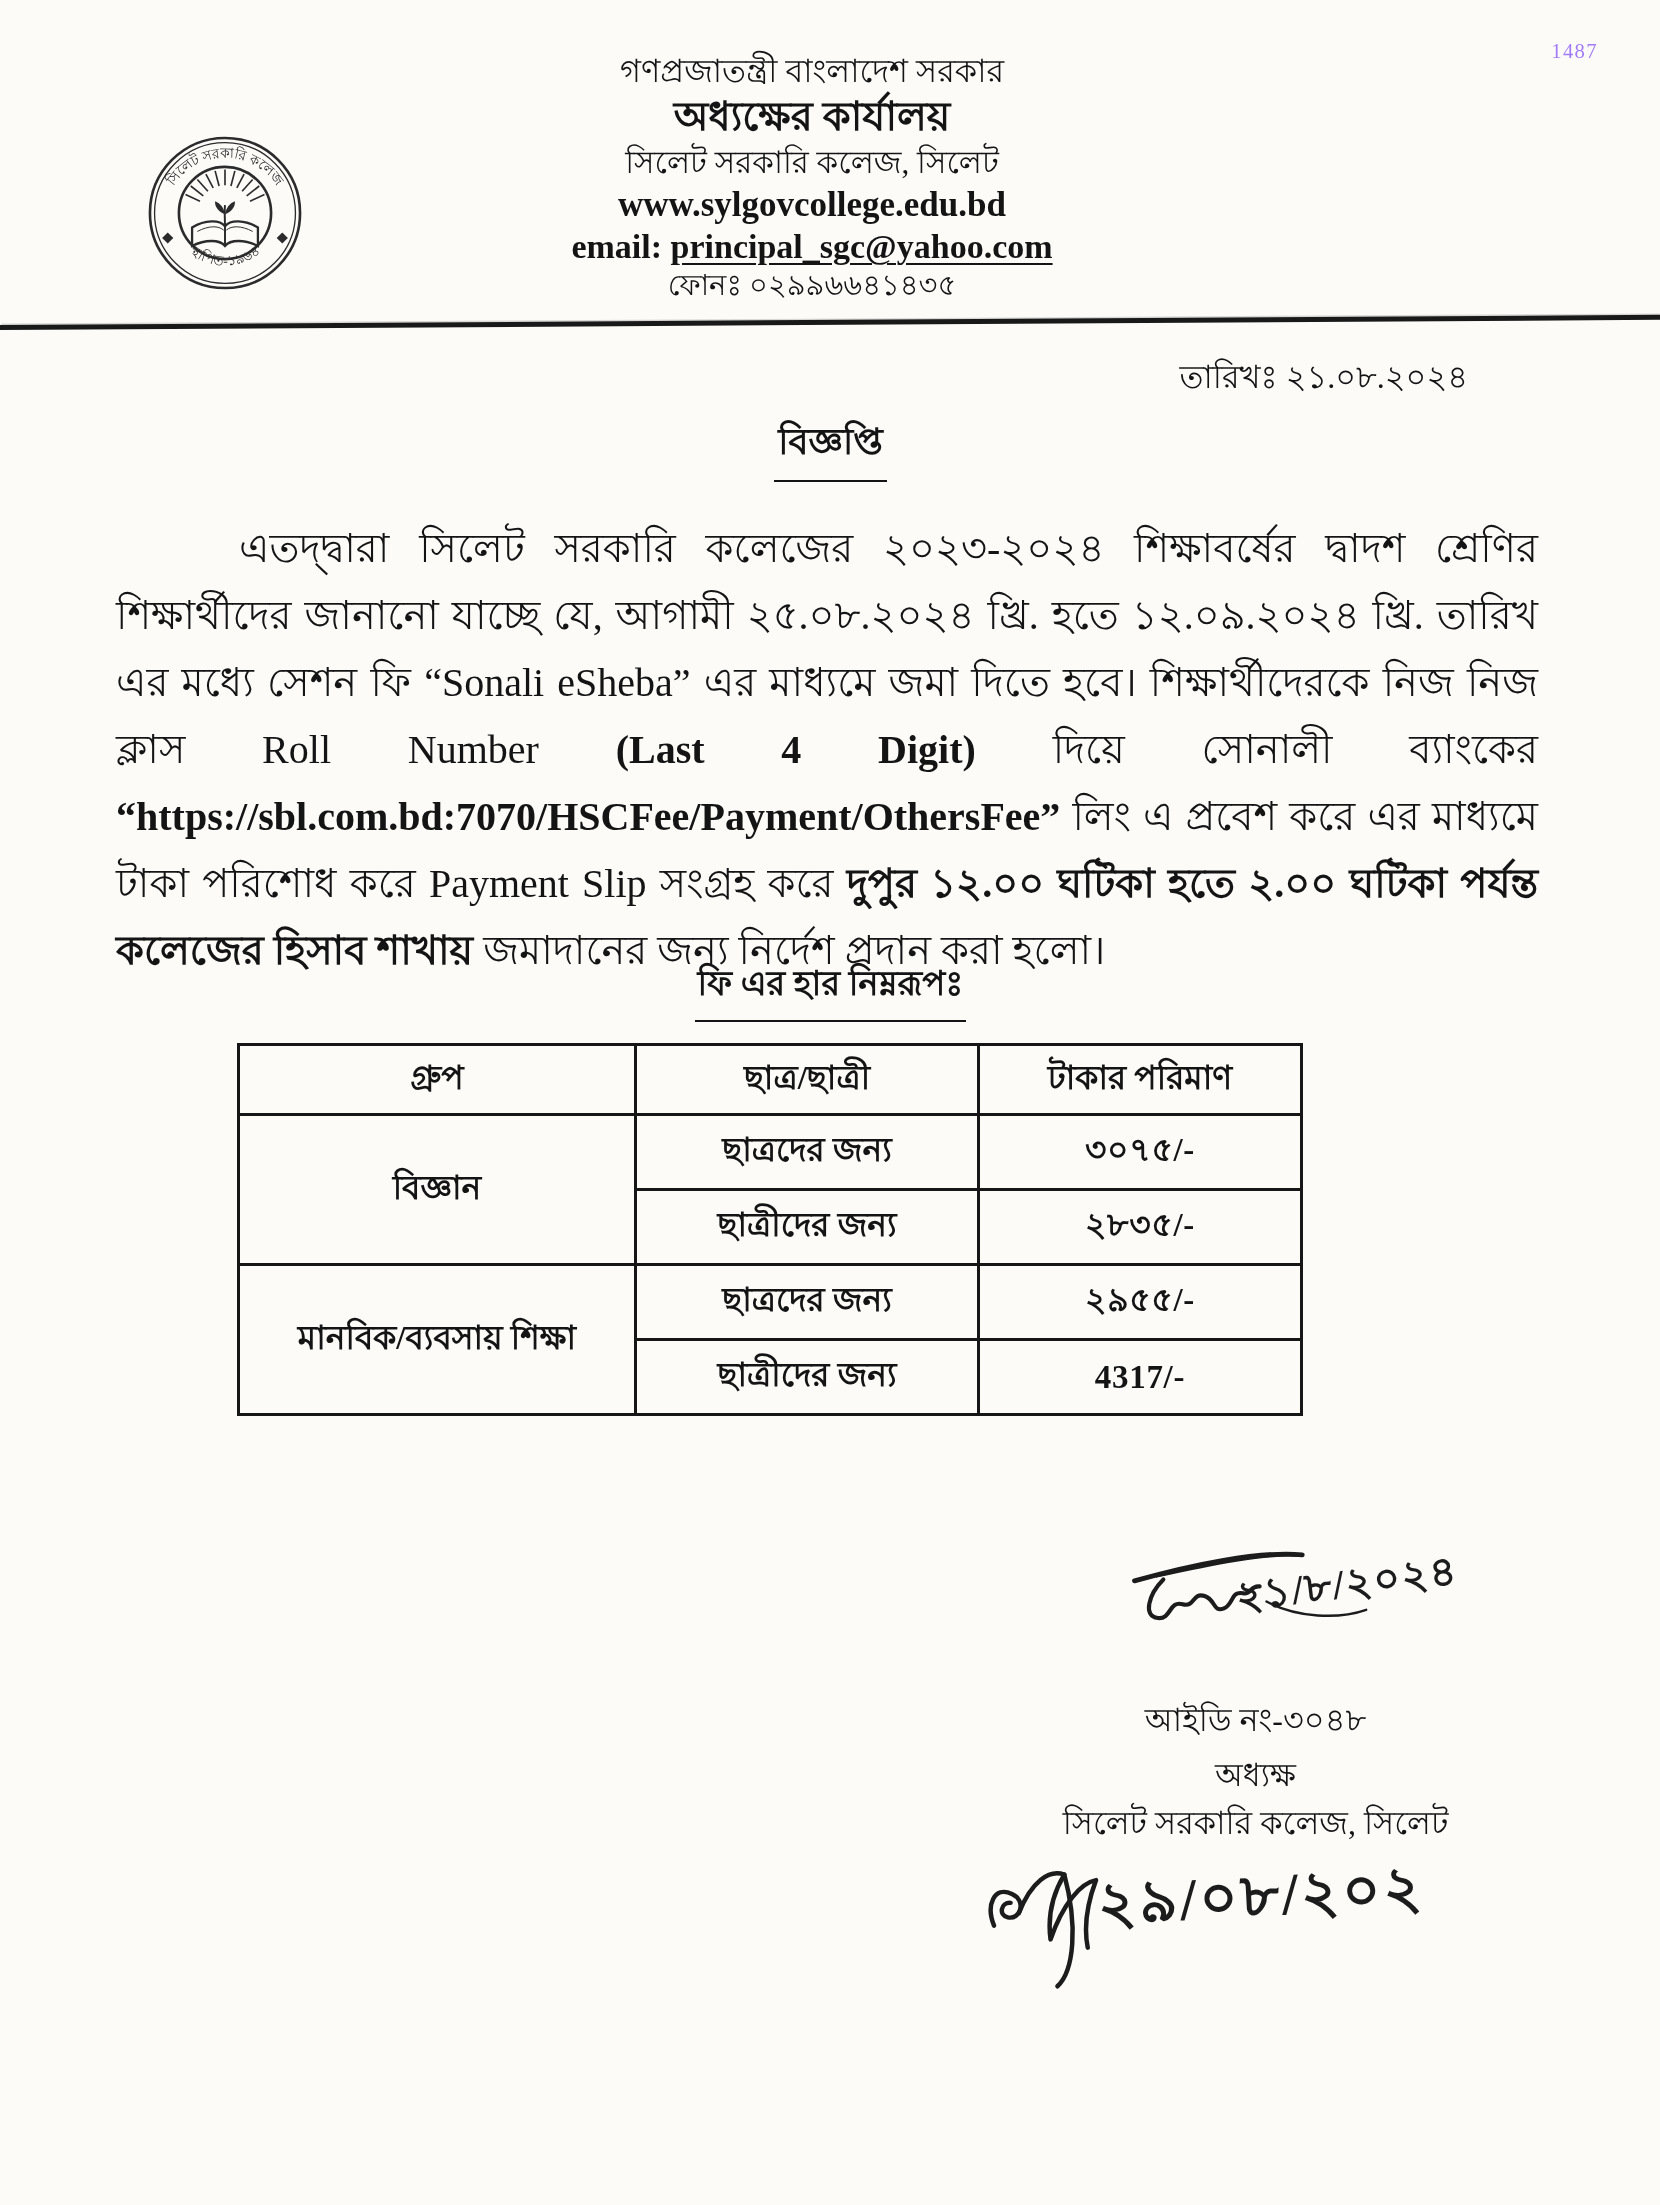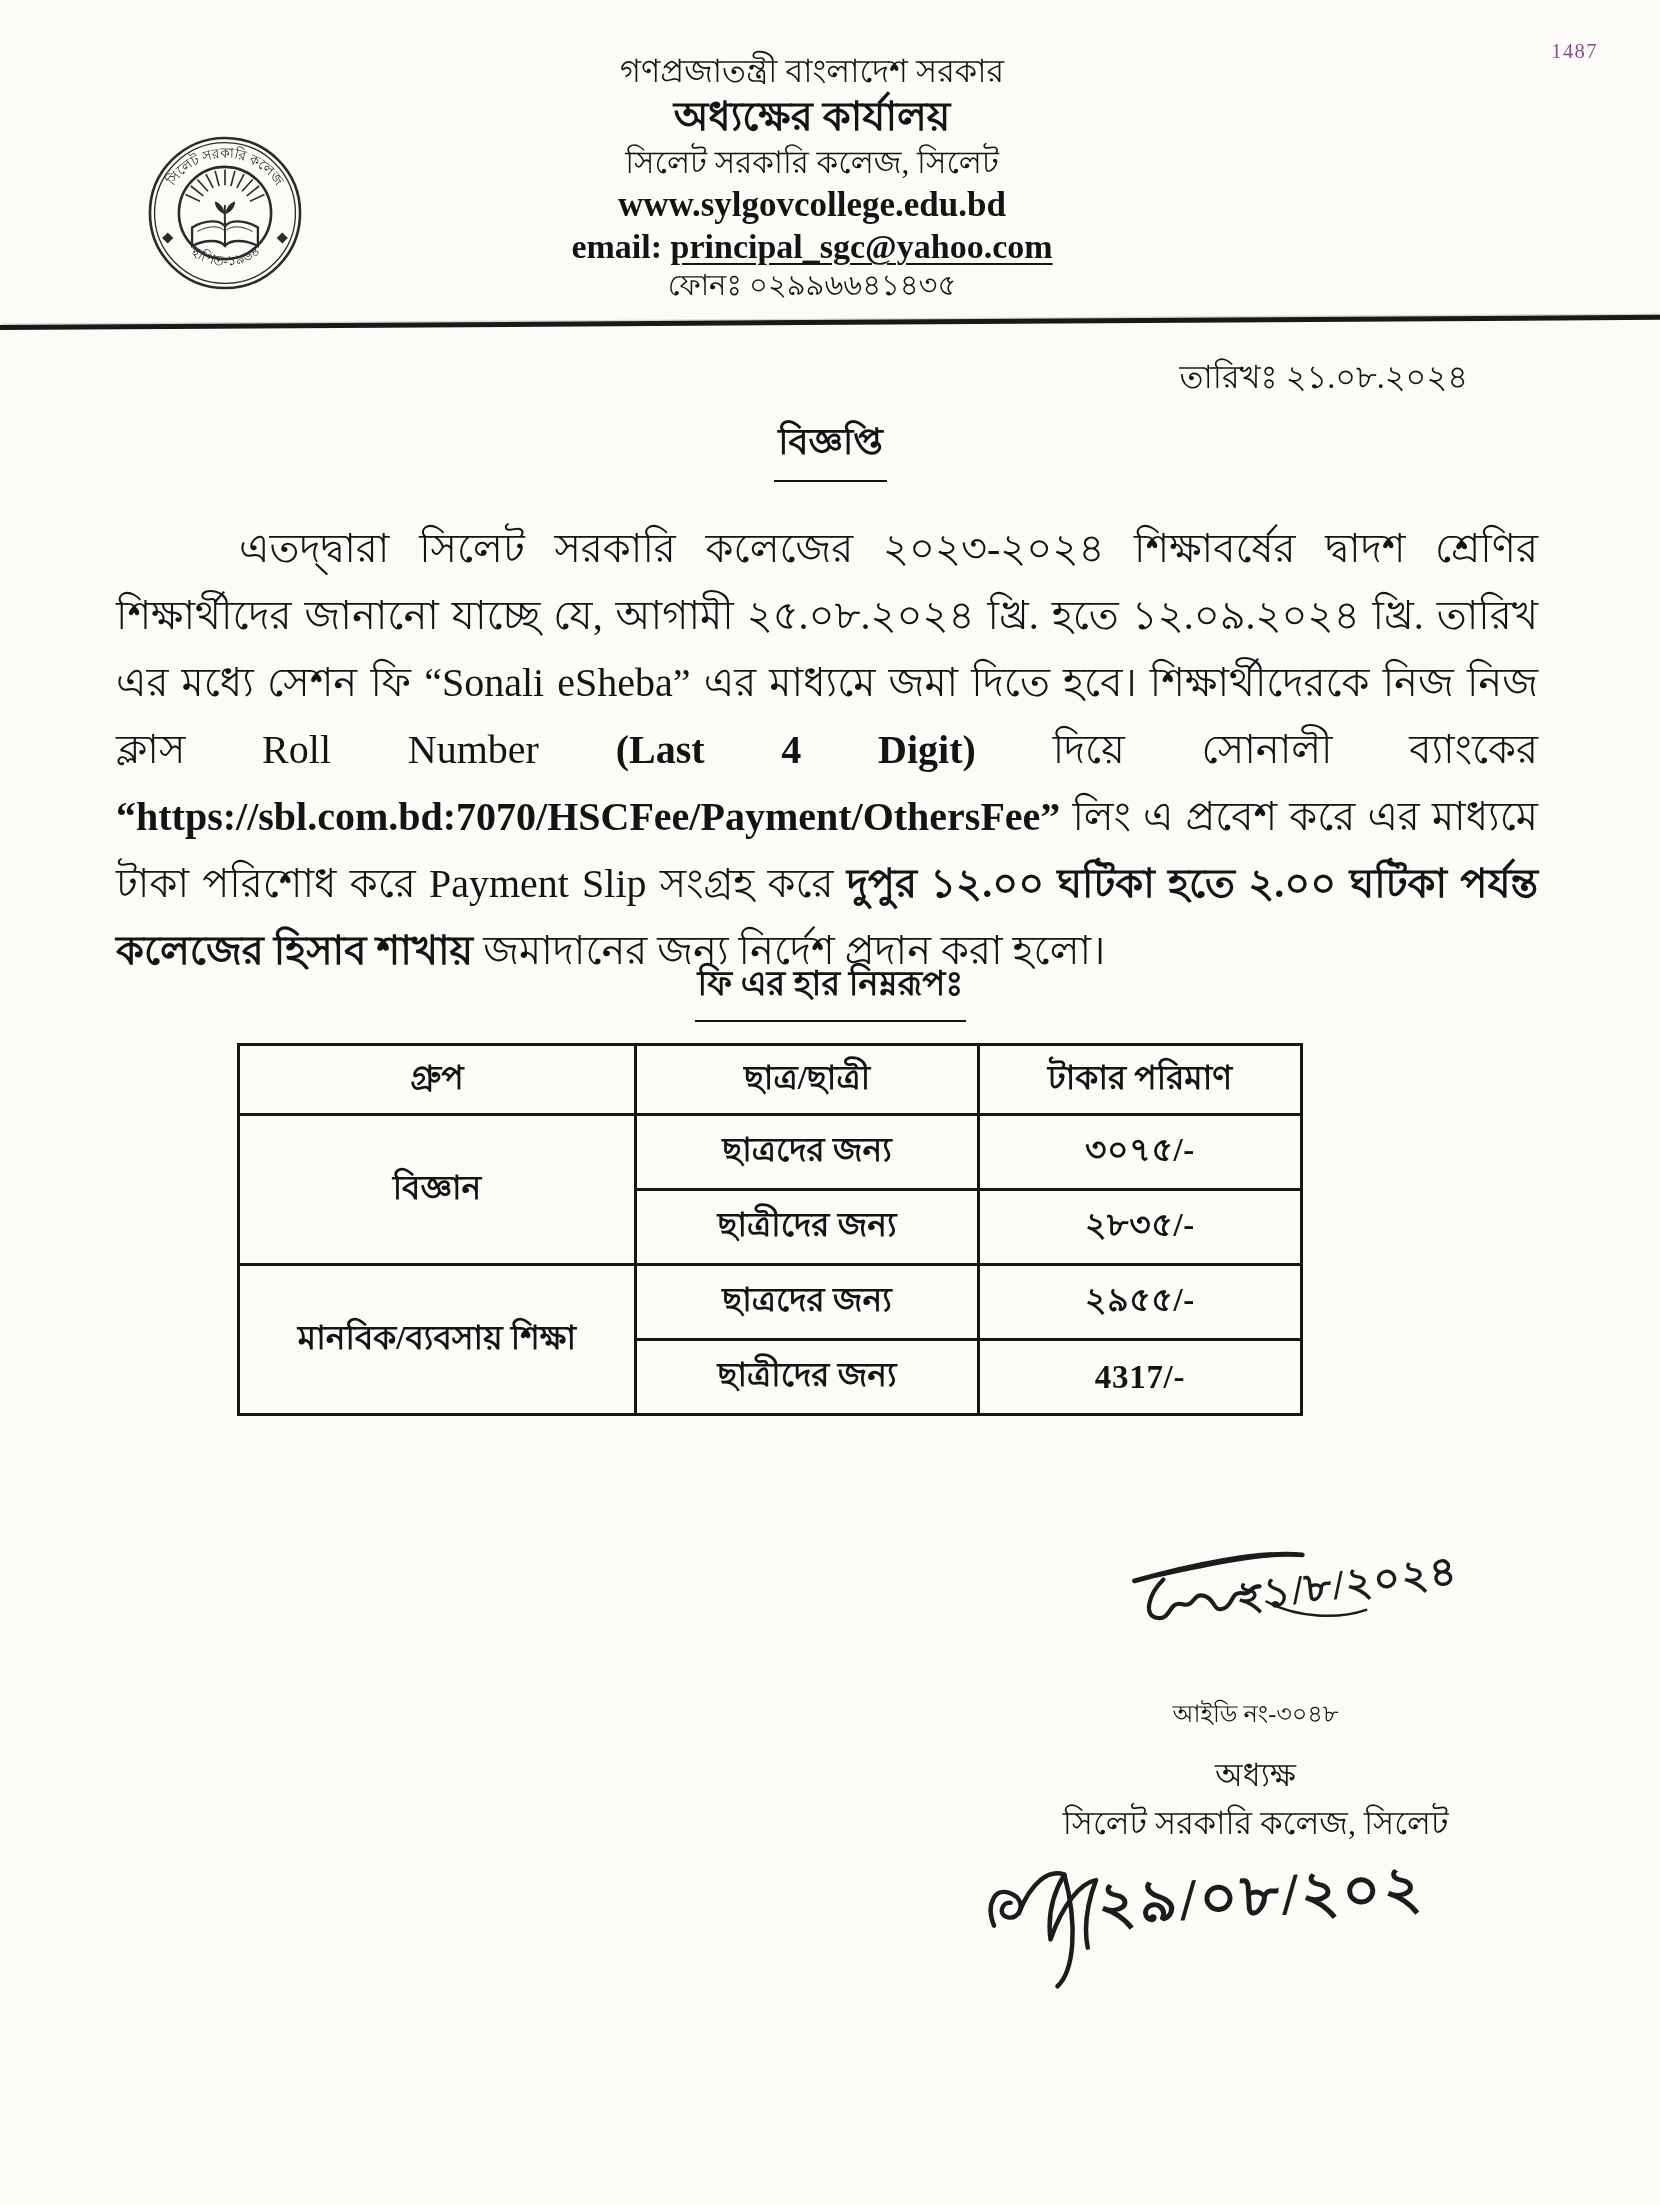--- a/index.html
+++ b/index.html
@@ -7,21 +7,21 @@
     position:relative;
     width:1661px;height:2205px;
     margin:0 auto;
     background:#fcfbf8;
     font-family:"Liberation Serif","DejaVu Serif",serif;
     color:#141414;
     overflow:hidden;
   }
   .corner{
     position:absolute;top:40px;right:63px;
-    font-size:20.6px;color:#701a75;opacity:.8;letter-spacing:1.4px;
+    font-size:20.6px;color:#8b5cf6;opacity:.8;letter-spacing:1.4px;
     font-family:"Liberation Serif",serif;
   }
   .logo{position:absolute;left:146px;top:134px;width:158px;height:158px;}
   .header{position:absolute;left:0;top:52px;width:1624px;text-align:center;}
   .h-govt{font-size:32px;line-height:39px;}
   .h-office{font-size:40px;line-height:51px;font-weight:bold;}
   .h-college{font-size:31px;line-height:41px;}
   .h-web{font-size:35px;line-height:43px;font-weight:bold;}
   .h-email{font-size:34px;line-height:41px;font-weight:bold;}
   .h-email .u{text-decoration:underline;text-decoration-thickness:2.1px;text-underline-offset:4.8px;}
@@ -53,21 +53,21 @@
     font-weight:bold;
   }
   table.fee th,table.fee td{
     border:3.4px solid #161616;text-align:center;vertical-align:middle;
     font-size:33px;padding:0;
   }
   table.fee th{height:67px;font-weight:bold;}
   table.fee td{height:72px;}
   td.amt-cell{text-align:left;padding-left:29px;font-size:37px;letter-spacing:0.7px;}
   .sign-name{position:absolute;top:1637px;left:970px;width:571px;text-align:center;font-size:32px;font-weight:bold;}
-  .sign-id{position:absolute;top:1695px;left:970px;width:571px;text-align:center;font-size:24px;}
+  .sign-id{position:absolute;top:1695px;left:970px;width:571px;text-align:center;font-size:32px;}
   .sign-desg{position:absolute;top:1750px;left:970px;width:571px;text-align:center;font-size:32px;}
   .sign-inst{position:absolute;top:1798px;left:970px;width:571px;text-align:center;font-size:32px;}
   .sig1{position:absolute;left:1129px;top:1534px;width:330px;height:100px;}
   .sig2{position:absolute;left:983px;top:1836px;width:441px;height:162px;}
   .ink{stroke:#1c1c1c;fill:none;stroke-linecap:round;stroke-linejoin:round;}
   .hand{
     font-family:"Liberation Serif",serif;font-weight:bold;fill:#1c1c1c;
   }
   .seal{stroke:#2b2b2b;fill:none;}
   .seal-fill{fill:#2b2b2b;stroke:none;}

